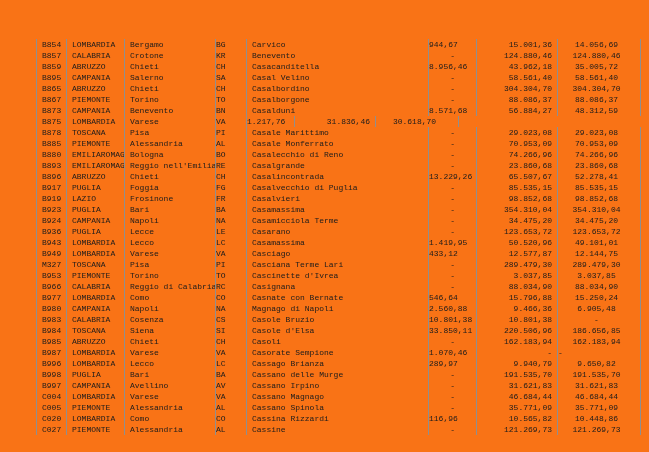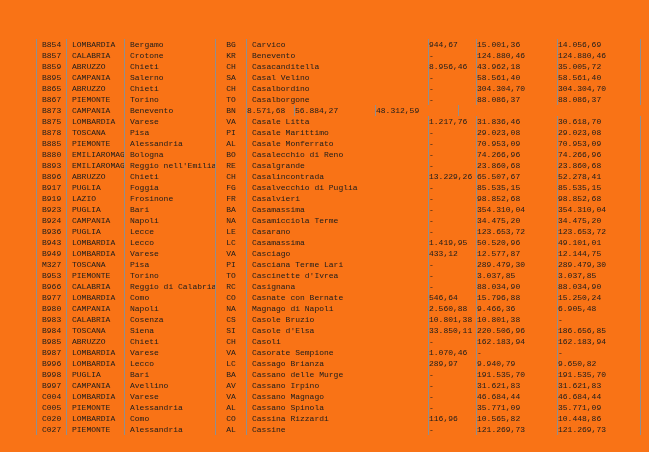--- a/index.html
+++ b/index.html
@@ -31,25 +31,25 @@
     font-size: 8px;
     line-height: 11px;
     color: #1c1c1c;
     border-right: 1px solid #8f8f8f;
     overflow: hidden;
     white-space: pre;
   }
   .c-code   { width: 30px;  padding-left: 5px; }
   .c-region { width: 58px;  padding-left: 5px; }
   .c-prov   { width: 91px;  padding-left: 5px; }
-  .c-abbr   { width: 31px;  text-align: center; }
+  .c-abbr   { width: 31px;  }
   .c-city   { width: 182px; padding-left: 5px; }
-  .c-num1   { width: 48px;  text-align: left; padding-right: 21px; }
-  .c-num2   { width: 81px;  text-align: left; padding-right: 17px; }
-  .c-num3   { width: 83px;  text-align: left; padding-right: 5px; }
+  .c-num1   { width: 48px;  text-align: right; padding-right: 21px; }
+  .c-num2   { width: 81px;  text-align: right; padding-right: 5px; }
+  .c-num3   { width: 83px;  text-align: center; padding-right: 5px; }
 </style>
 </head>
 <body>
 
 <div class="page">
   <div class="table" id="municipalities-table">
       <div class="row">
         <div class="cell c-code">B854</div>
         <div class="cell c-region">LOMBARDIA</div>
         <div class="cell c-prov">Bergamo</div>
@@ -107,30 +107,30 @@
         <div class="cell c-city">Casalborgone</div>
         <div class="cell c-num1">-</div>
         <div class="cell c-num2">88.086,37</div>
         <div class="cell c-num3">88.086,37</div>
       </div>
       <div class="row">
         <div class="cell c-code">B873</div>
         <div class="cell c-region">CAMPANIA</div>
         <div class="cell c-prov">Benevento</div>
         <div class="cell c-abbr">BN</div>
+        <div class="cell c-city">Casalduni</div>
         <div class="cell c-num1">8.571,68</div>
         <div class="cell c-num2">56.884,27</div>
         <div class="cell c-num3">48.312,59</div>
       </div>
       <div class="row">
         <div class="cell c-code">B875</div>
         <div class="cell c-region">LOMBARDIA</div>
         <div class="cell c-prov">Varese</div>
         <div class="cell c-abbr">VA</div>
-        <div class="cell c-city">Casale Litta</div>
         <div class="cell c-num1">1.217,76</div>
         <div class="cell c-num2">31.836,46</div>
         <div class="cell c-num3">30.618,70</div>
       </div>
       <div class="row">
         <div class="cell c-code">B878</div>
         <div class="cell c-region">TOSCANA</div>
         <div class="cell c-prov">Pisa</div>
         <div class="cell c-abbr">PI</div>
         <div class="cell c-city">Casale Marittimo</div>

